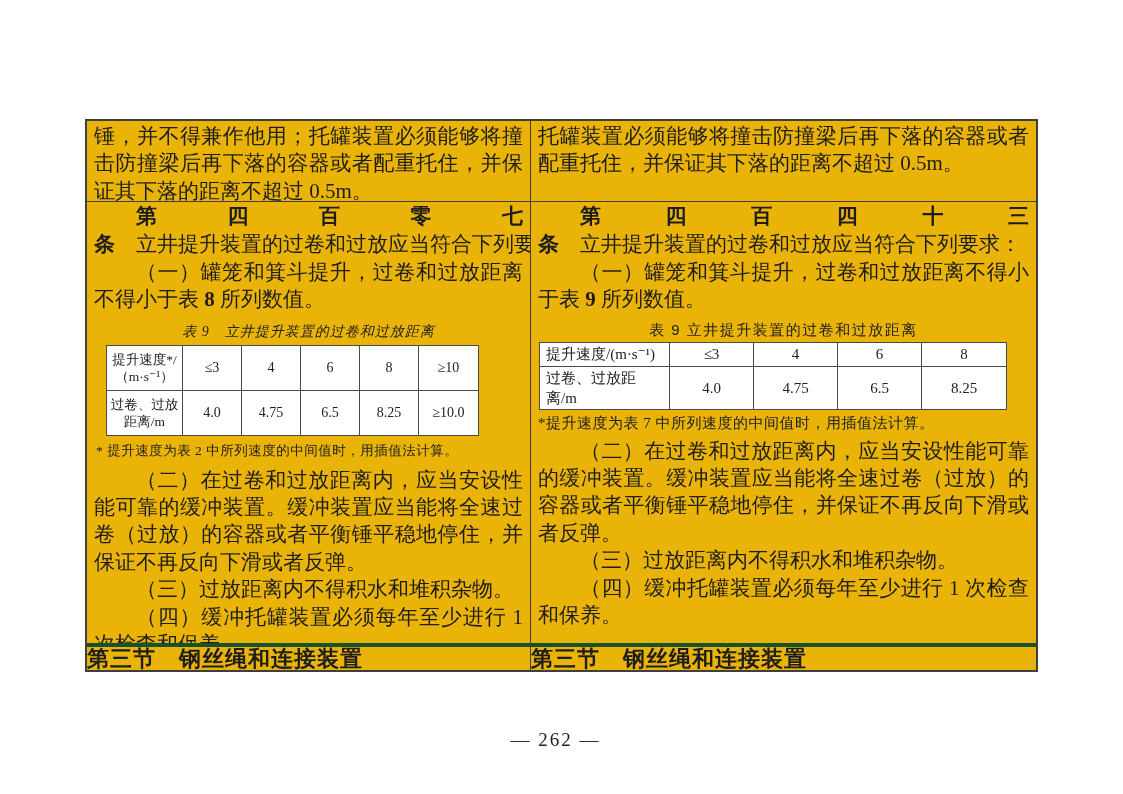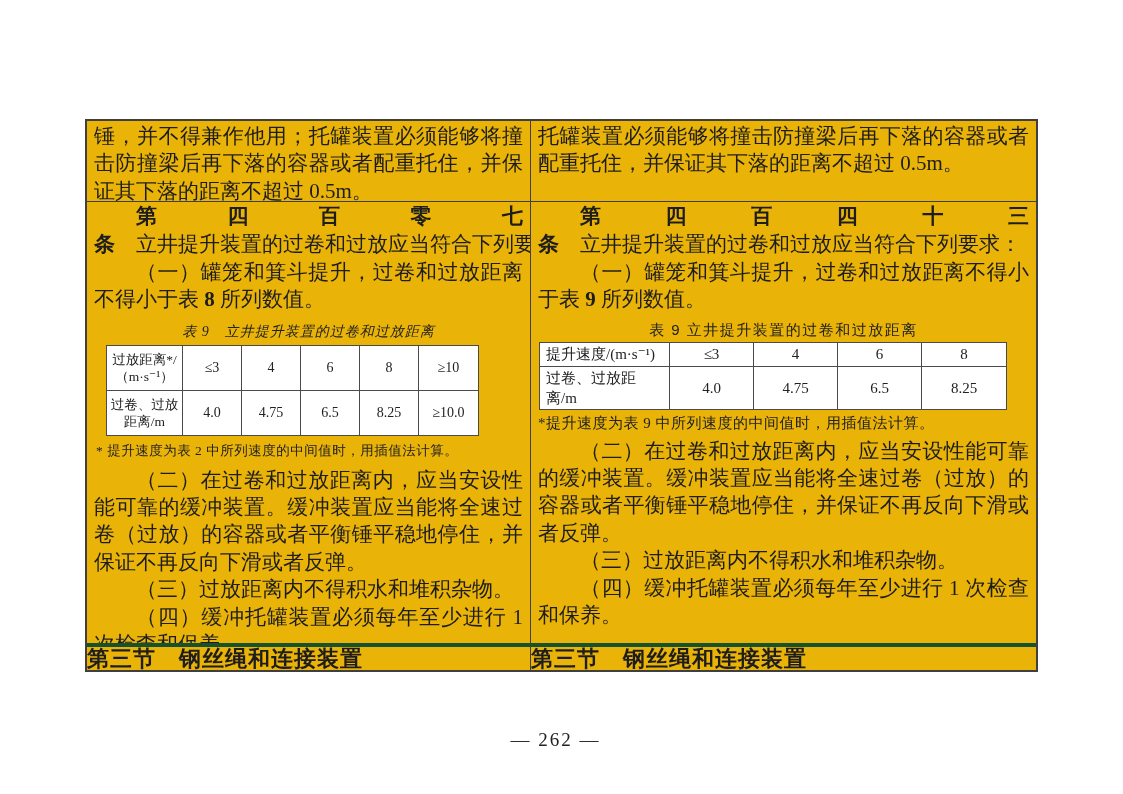--- a/index.html
+++ b/index.html
@@ -83,21 +83,21 @@
       <colgroup>
           <col style="width:76px">
           <col style="width:59px">
           <col style="width:59px">
           <col style="width:59px">
           <col style="width:59px">
           <col style="width:60px">
         </colgroup>
       <tbody>
           <tr>
-        <td class="lbl">过放距离*/（m·s⁻¹）</td>
+        <td class="lbl">提升速度*/（m·s⁻¹）</td>
         <td>≤3</td>
         <td>4</td>
         <td>6</td>
         <td>8</td>
         <td>≥10</td>
       </tr>
       <tr>
         <td class="lbl">过卷、过放距离/m</td>
         <td>4.0</td>
         <td>4.75</td>
@@ -137,21 +137,21 @@
       </tr>
       <tr>
         <td class="lbl">过卷、过放距离/m</td>
         <td>4.0</td>
         <td>4.75</td>
         <td>6.5</td>
         <td>8.25</td>
       </tr>
     </tbody>
       </table>
-    <div class="footnote rt">*提升速度为表 9 中所列速度的中间值时，用插值法计算。</div>
+    <div class="footnote rt">*提升速度为表 7 中所列速度的中间值时，用插值法计算。</div>
 
     <p class="para indent">（二）在过卷和过放距离内，应当安设性能可靠的缓冲装置。缓冲装置应当能将全速过卷（过放）的容器或者平衡锤平稳地停住，并保证不再反向下滑或者反弹。</p>
     <p class="para indent">（三）过放距离内不得积水和堆积杂物。</p>
     <p class="para indent">（四）缓冲托罐装置必须每年至少进行 1 次检查和保养。</p>
   </div>
 
   <div class="cell c-left r3">
     <span class="section-title">第三节　钢丝绳和连接装置</span>
   </div>
   <div class="cell r3">

